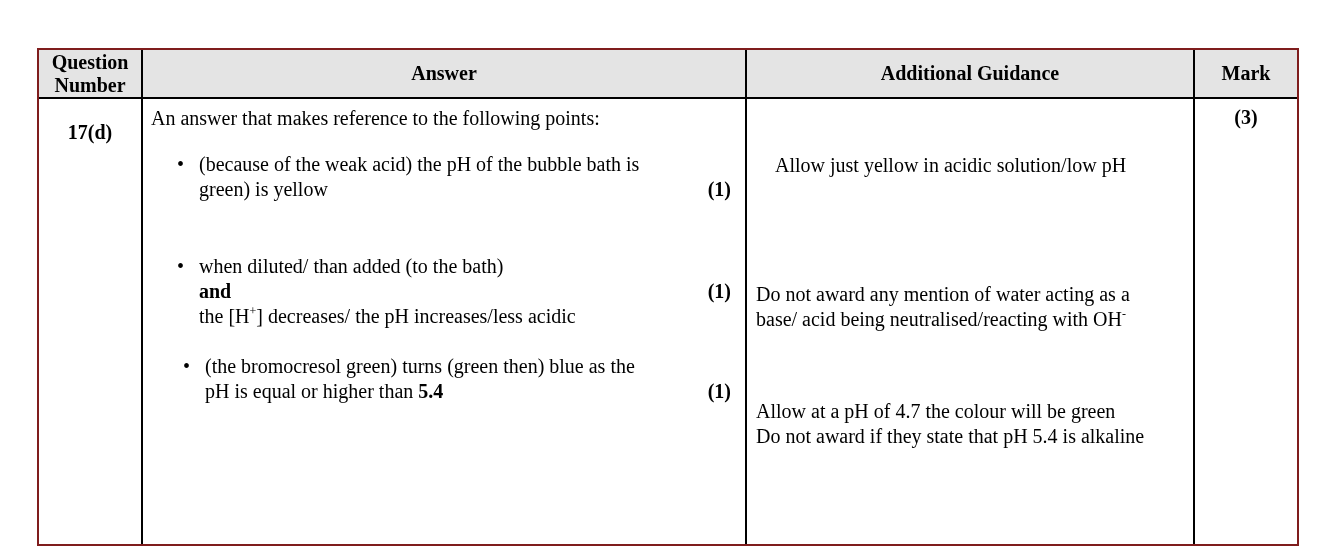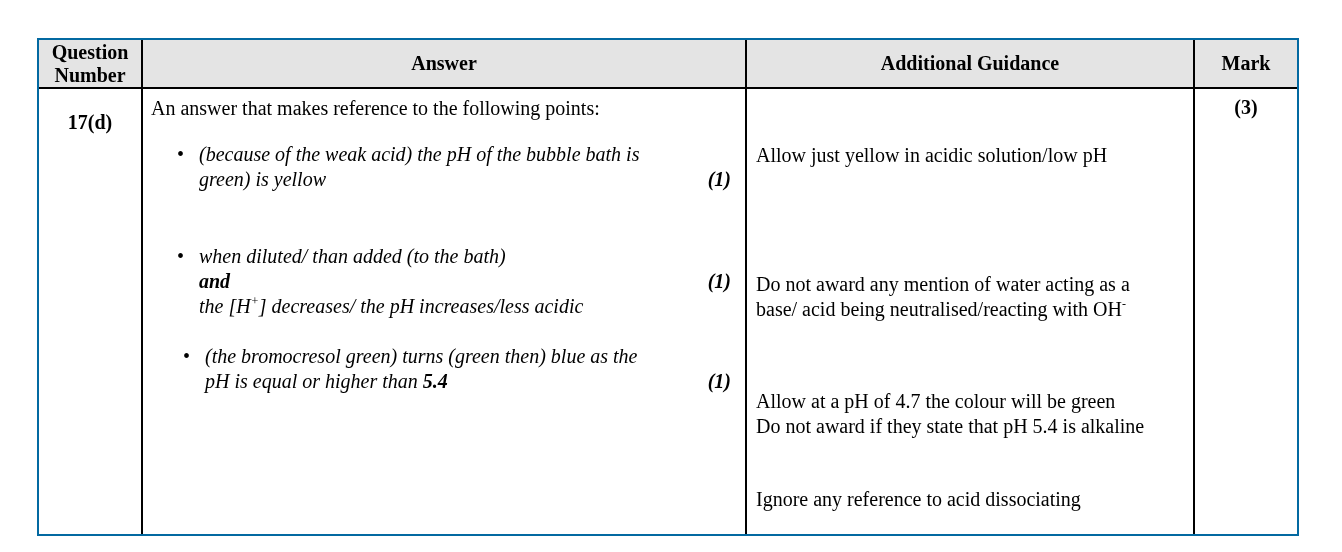--- a/index.html
+++ b/index.html
@@ -2,46 +2,46 @@
 <html><head>
 <meta charset="utf-8">
 <style>
   html,body{margin:0;padding:0;}
   body{
     width:1342px;height:552px;background:#ffffff;position:relative;
     font-family:"Liberation Serif","DejaVu Serif",serif;color:#000;
     -webkit-font-smoothing:antialiased;
   }
   .mstable{
-    position:absolute;left:37px;top:38px;
+    position:absolute;left:37px;top:48px;
     display:grid;
     grid-template-columns:104px 604px 448px 102px;
     grid-template-rows:49px 445px;
-    border:2px solid #0369a1;
+    border:2px solid #7f1d1d;
   }
   .cell{box-sizing:border-box;border-right:2px solid #000;overflow:hidden;}
   .cell.last{border-right:none;text-align:center;}
   .hcell{
     background:#e4e4e4;border-bottom:2px solid #000;
     display:flex;align-items:center;justify-content:center;text-align:center;
     font-weight:bold;font-size:20px;line-height:23px;padding:0 4px;
   }
   .qcell{font-weight:bold;font-size:20px;text-align:center;padding-top:22px;}
   .acell{padding:7px 14px 16px 8px;font-size:20px;line-height:25px;position:relative;}
   .gcell{padding:7px 6px 0 9px;font-size:20px;line-height:25px;}
   .mcell{font-weight:bold;font-size:20px;text-align:center;padding-top:7px;}
   .bullet-item{display:flex;margin-left:26px;}
   .bullet-item.b1{margin-top:21px;}
   .bullet-item.b2{margin-top:52px;}
   .bullet-item.b3{margin-top:25px;margin-left:32px;}
   .bullet-glyph{width:22px;flex:0 0 22px;}
   .bullet-lines{flex:1;min-width:0;}
-  .bullet-line{position:relative;white-space:nowrap;font-style:italic;}
+  .bullet-line{position:relative;white-space:nowrap;}
   .mark-badge{position:absolute;right:0;top:0;font-weight:bold;}
-  .guid-block.g1{margin-top:47px;}
+  .guid-block.g1{margin-top:47px;margin-left:19px;}
   .guid-block.g2{margin-top:104px;}
   .guid-block.g3{margin-top:67px;}
   .guid-block.g4{margin-top:48px;}
   .guid-line{white-space:nowrap;}
   .b{font-weight:bold;}
   sup{font-size:12px;line-height:0;}
 </style>
 </head>
 <body>
 
@@ -88,21 +88,18 @@
         <div class="guid-line"><span>Allow just yellow in acidic solution/low pH</span></div>
       </div>
       <div class="guid-block g2">
         <div class="guid-line"><span>Do not award any mention of water acting as a</span></div>
         <div class="guid-line"><span>base/ acid being neutralised/reacting with OH</span><sup>-</sup></div>
       </div>
       <div class="guid-block g3">
         <div class="guid-line"><span>Allow at a pH of 4.7 the colour will be green</span></div>
         <div class="guid-line"><span>Do not award if they state that pH 5.4 is alkaline</span></div>
       </div>
-      <div class="guid-block g4">
-        <div class="guid-line"><span>Ignore any reference to acid dissociating</span></div>
-      </div>
     </div>
 
   <div class="cell last mcell">
     <span>(3)</span>
   </div>
 </div>
 
 </body></html>

